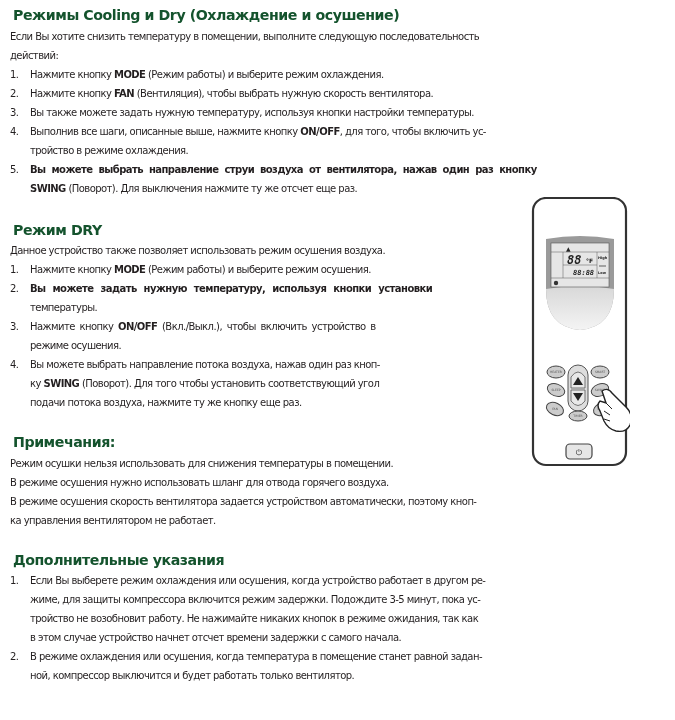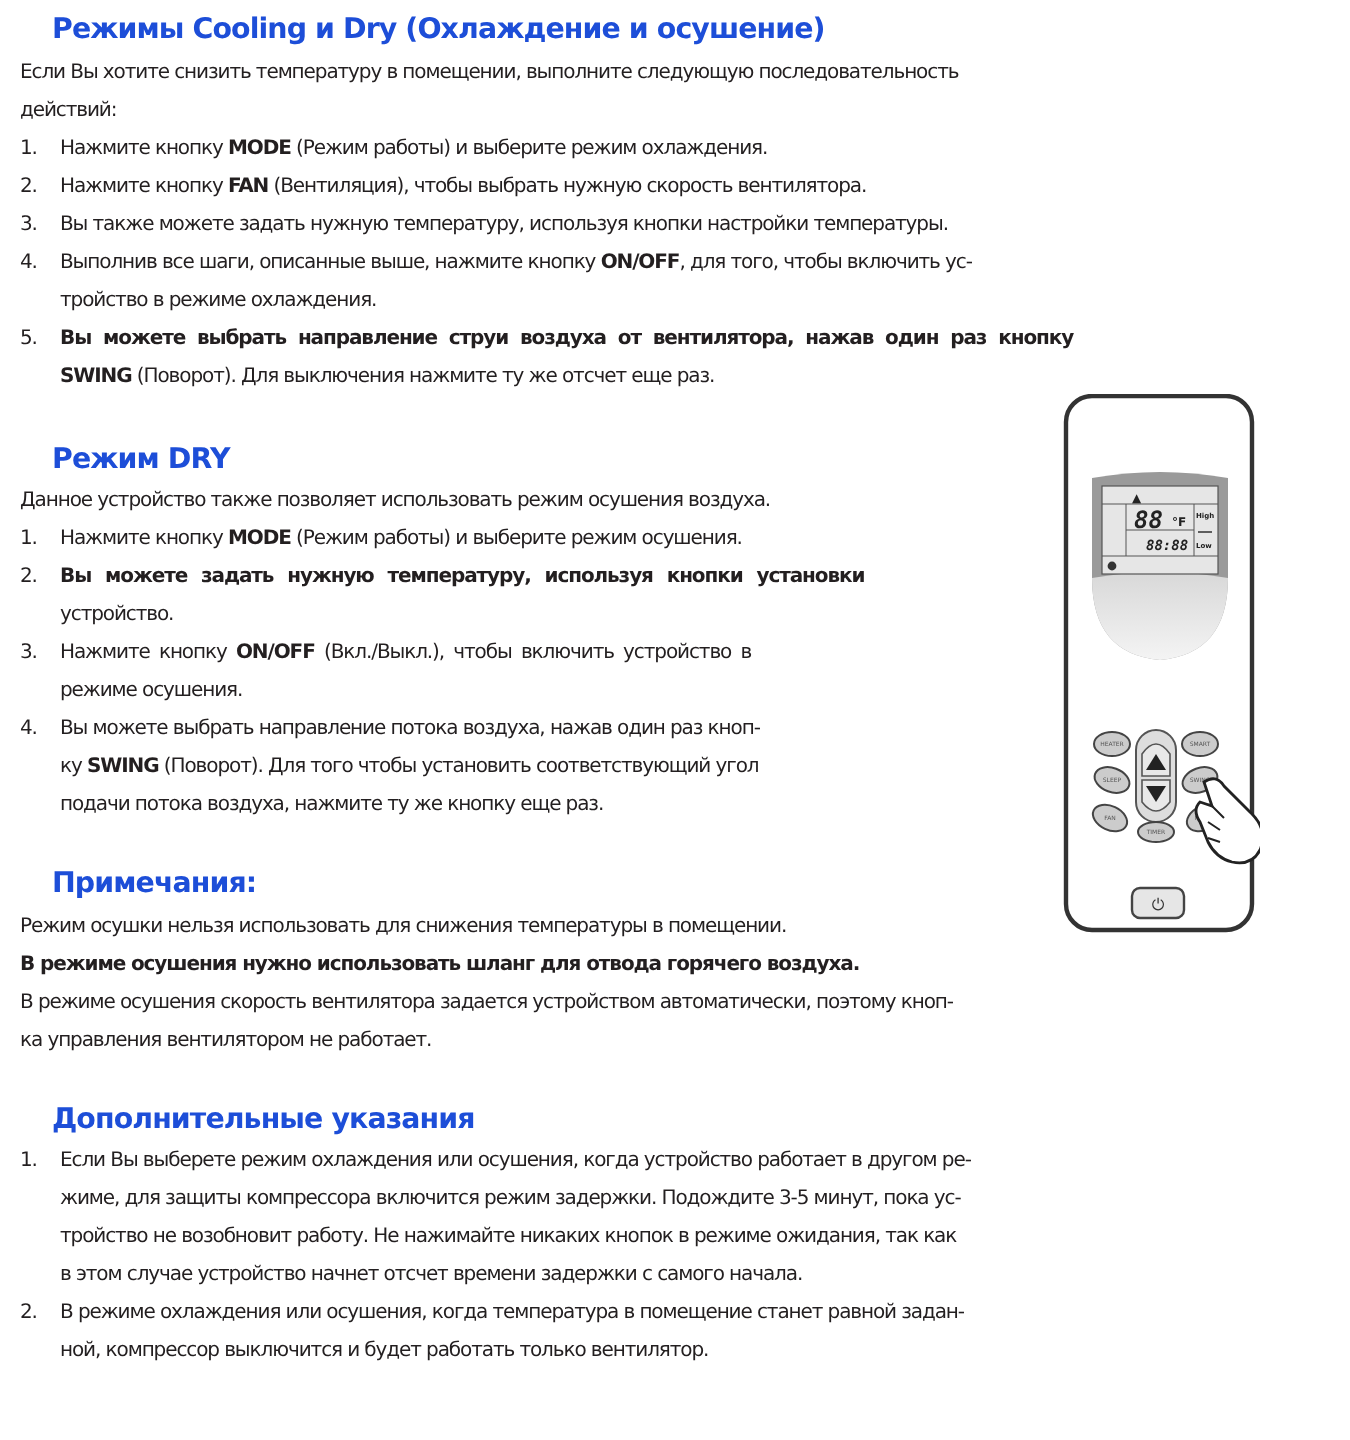--- a/index.html
+++ b/index.html
@@ -2,22 +2,22 @@
 <html><head>
 <meta charset="utf-8">
 <style>
   html, body { margin: 0; padding: 0; background: #ffffff; }
   body {
     width: 675px; height: 720px; position: relative; overflow: hidden;
     font-family: "DejaVu Sans", sans-serif; color: #231f20;
   }
   .page { position: absolute; left: 10px; top: 0; width: 660px; }
   .h {
-    position: absolute; left: 16px; font-weight: bold; font-size: 14.2px;
-    letter-spacing: -0.45px; white-space: nowrap; color: #1d4ed8;
+    position: absolute; left: 3px; font-weight: bold; font-size: 14.2px;
+    letter-spacing: -0.45px; white-space: nowrap; color: #14532d;
   }
   .line {
     position: absolute; left: 0; font-size: 10px; letter-spacing: -0.55px;
     white-space: nowrap; color: #231f20; line-height: 18px;
   }
   .num { position: absolute; left: 0; }
   .t { position: absolute; left: 20px; white-space: nowrap; }
   b { font-weight: bold; }
   .remote { position: absolute; left: 530px; top: 197px; width: 100px; height: 270px; }
 </style>
@@ -62,21 +62,21 @@
 
   <div class="line" style="top:261px;">
     <span class="num">1.</span>
     <span class="t"><span>Нажмите кнопку </span><b>MODE</b><span> (Режим работы) и выберите режим осушения.</span></span>
   </div>
   <div class="line" style="top:280px;">
     <span class="num">2.</span>
     <span class="t" style="word-spacing:4px;font-weight:bold;">Вы можете задать нужную температуру, используя кнопки установки</span>
   </div>
   <div class="line" style="top:299px;">
-    <span class="t">устройство.</span>
+    <span class="t">температуры.</span>
   </div>
   <div class="line" style="top:318px;">
     <span class="num">3.</span>
     <span class="t" style="word-spacing:2px;"><span>Нажмите кнопку </span><b>ON/OFF</b><span> (Вкл./Выкл.), чтобы включить устройство в</span></span>
   </div>
   <div class="line" style="top:337px;">
     <span class="t">режиме осушения.</span>
   </div>
   <div class="line" style="top:356px;">
     <span class="num">4.</span>
@@ -84,21 +84,21 @@
   </div>
   <div class="line" style="top:375px;">
     <span class="t"><span>ку </span><b>SWING</b><span> (Поворот). Для того чтобы установить соответствующий угол</span></span>
   </div>
   <div class="line" style="top:394px;">
     <span class="t">подачи потока воздуха, нажмите ту же кнопку еще раз.</span>
   </div>
 
   <div class="h" style="top:434px;">Примечания:</div>
   <div class="line" style="top:455px;">Режим осушки нельзя использовать для снижения температуры в помещении.</div>
-  <div class="line" style="top:474px;font-weight:bold;">В режиме осушения нужно использовать шланг для отвода горячего воздуха.</div>
+  <div class="line" style="top:474px;">В режиме осушения нужно использовать шланг для отвода горячего воздуха.</div>
   <div class="line" style="top:493px;">В режиме осушения скорость вентилятора задается устройством автоматически, поэтому кноп-</div>
   <div class="line" style="top:512px;text-align:center;">ка управления вентилятором не работает.</div>
 
   <div class="h" style="top:552px;">Дополнительные указания</div>
   <div class="line" style="top:572px;">
     <span class="num">1.</span>
     <span class="t">Если Вы выберете режим охлаждения или осушения, когда устройство работает в другом ре-</span>
   </div>
   <div class="line" style="top:591px;">
     <span class="t">жиме, для защиты компрессора включится режим задержки. Подождите 3-5 минут, пока ус-</span>

